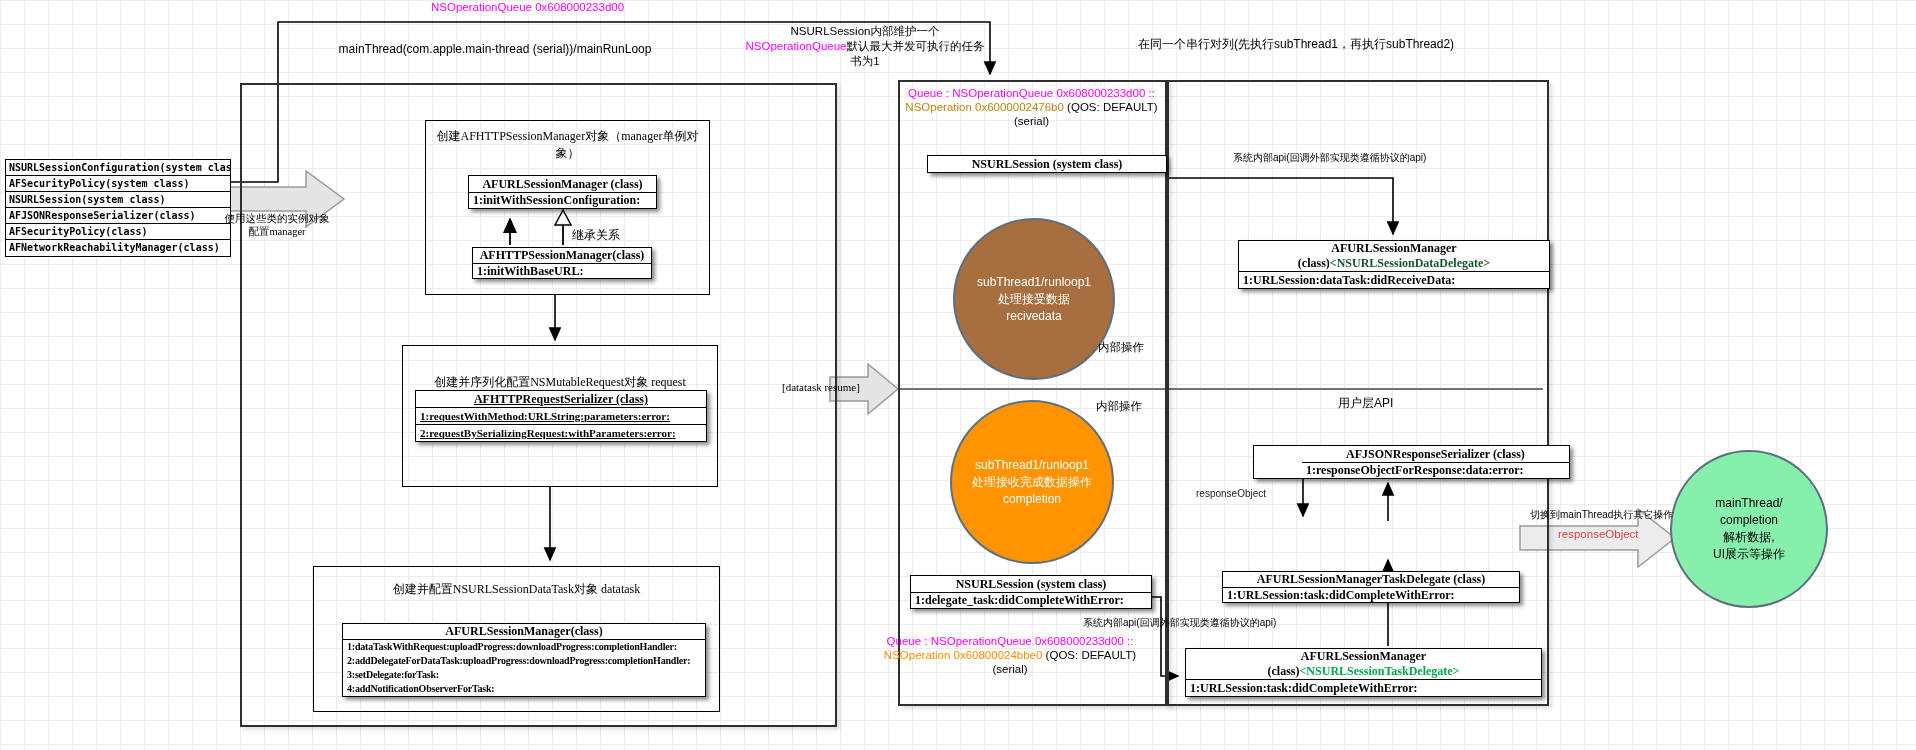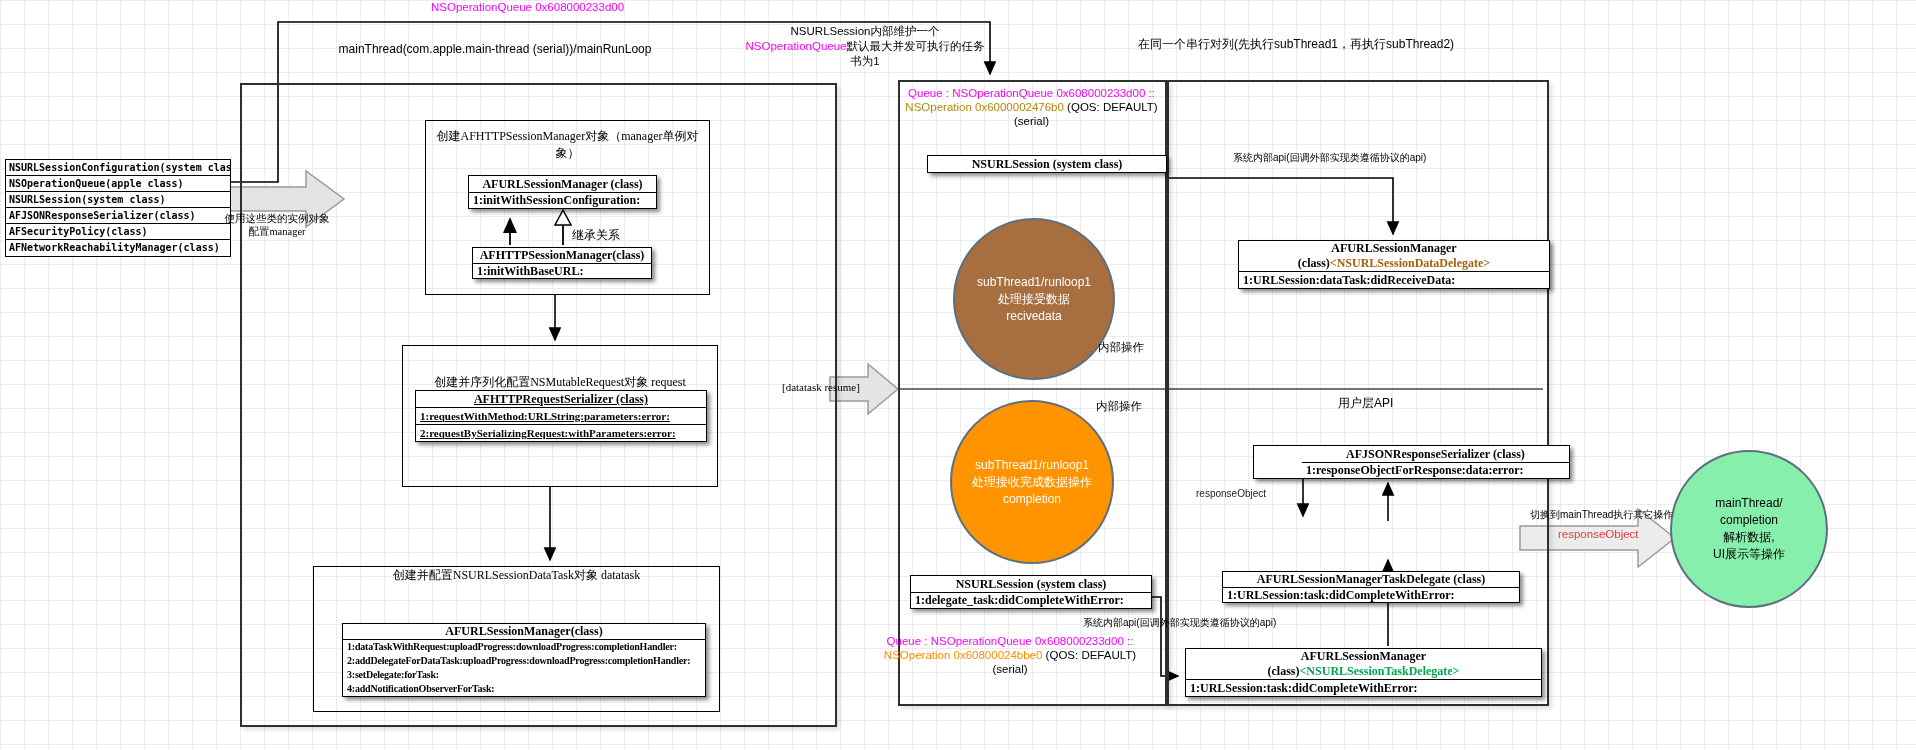--- a/index.html
+++ b/index.html
@@ -80,21 +80,21 @@
 <div class="lbl" style="left:431px;top:1px;font-size:11.5px;color:#ff00ff;">NSOperationQueue 0x608000233d00</div>
 <div class="lbl flowtitle" style="left:280px;top:42px;width:430px;font-family:'Liberation Sans',sans-serif;font-size:12px;">mainThread(com.apple.main-thread (serial))/mainRunLoop</div>
 <div class="lbl" style="left:740px;top:24px;width:250px;text-align:center;font-size:11.5px;line-height:15px;white-space:normal;">
   <span>NSURLSession内部维护一个</span><br>
   <span style="color:#ff00ff;text-align:center;">NSOperationQueue</span><span>默认最大并发可执行的任务书为1</span>
 </div>
 <div class="lbl" style="left:1138px;top:36px;font-size:12px;">在同一个串行对列(先执行subThread1，再执行subThread2)</div>
 
 <div class="listbox mono" style="left:5px;top:159px;width:224px;">
   <div class="lrow">NSURLSessionConfiguration(system class)</div>
-  <div class="lrow">NSOperationQueue(apple class)</div>
+  <div class="lrow">AFSecurityPolicy(system class)</div>
   <div class="lrow">NSURLSession(system class)</div>
   <div class="lrow">AFJSONResponseSerializer(class)</div>
   <div class="lrow">AFSecurityPolicy(class)</div>
   <div class="lrow">AFNetworkReachabilityManager(class)</div>
 </div>
 <div class="lbl serif" style="left:224px;top:212px;width:106px;text-align:center;font-size:10.5px;line-height:13px;white-space:normal;">使用这些类的实例对象配置manager</div>
 
 <div class="flowbox" style="left:425px;top:120px;width:283px;height:173px;">
   <div class="flowtitle" style="margin-top:7px;">创建AFHTTPSessionManager对象（manager单例对象）</div>
 </div>
@@ -111,21 +111,21 @@
 <div class="flowbox" style="left:402px;top:345px;width:314px;height:140px;">
   <div class="flowtitle" style="margin-top:28px;">创建并序列化配置NSMutableRequest对象 request</div>
 </div>
 <div class="cbox" style="left:415px;top:390px;width:290px;text-decoration:underline;">
   <div class="hdr">AFHTTPRequestSerializer (class)</div>
   <div class="row mid sep" style="font-size:11px;">1:requestWithMethod:URLString:parameters:error:</div>
   <div class="row mid sep" style="font-size:11px;">2:requestBySerializingRequest:withParameters:error:</div>
 </div>
 
 <div class="flowbox" style="left:313px;top:566px;width:405px;height:144px;">
-  <div class="flowtitle" style="">创建并配置NSURLSessionDataTask对象 datatask</div>
+  <div class="flowtitle" style="margin-top:14px;">创建并配置NSURLSessionDataTask对象 datatask</div>
 </div>
 <div class="cbox" style="left:342px;top:623px;width:362px;">
   <div class="hdr" style="line-height:15px;">AFURLSessionManager(class)</div>
   <div class="row tiny sep">1:dataTaskWithRequest:uploadProgress:downloadProgress:completionHandler:</div>
   <div class="row tiny">2:addDelegateForDataTask:uploadProgress:downloadProgress:completionHandler:</div>
   <div class="row tiny">3:setDelegate:forTask:</div>
   <div class="row tiny">4:addNotificationObserverForTask:</div>
 </div>
 
 <div class="lbl serif" style="left:782px;top:381px;font-size:11px;">[datatask resume]</div>
@@ -162,21 +162,21 @@
 <div class="lbl" style="left:870px;top:634px;width:280px;text-align:center;font-size:11.5px;line-height:14px;white-space:normal;">
   <span style="color:#ff00ff;">Queue : NSOperationQueue 0x608000233d00 ::</span><br>
   <span style="color:#ff8c00;">NSOperation 0x60800024bbe0</span><span> (QOS: DEFAULT)</span><br>
   <span>(serial)</span>
 </div>
 
 <div class="lbl" style="left:1233px;top:151px;font-size:10px;">系统内部api(回调外部实现类遵循协议的api)</div>
 
 <div class="cbox" style="left:1238px;top:240px;width:310px;">
   <div class="hdr sm">AFURLSessionManager</div>
-  <div class="hdr sm"><span>(class)</span><span style="color:#a16207;">&lt;NSURLSessionDataDelegate&gt;</span></div>
+  <div class="hdr sm"><span>(class)</span><span style="color:#14532d;">&lt;NSURLSessionDataDelegate&gt;</span></div>
   <div class="row sep" style="line-height:16px;">1:URLSession:dataTask:didReceiveData:</div>
 </div>
 
 <div class="lbl" style="left:1338px;top:395px;font-size:12px;">用户层API</div>
 
 <div class="cbox" style="left:1253px;top:445px;width:267px;padding-left:48px;">
   <div class="hdr">AFJSONResponseSerializer (class)</div>
   <div class="row sep">1:responseObjectForResponse:data:error:</div>
 </div>
 

